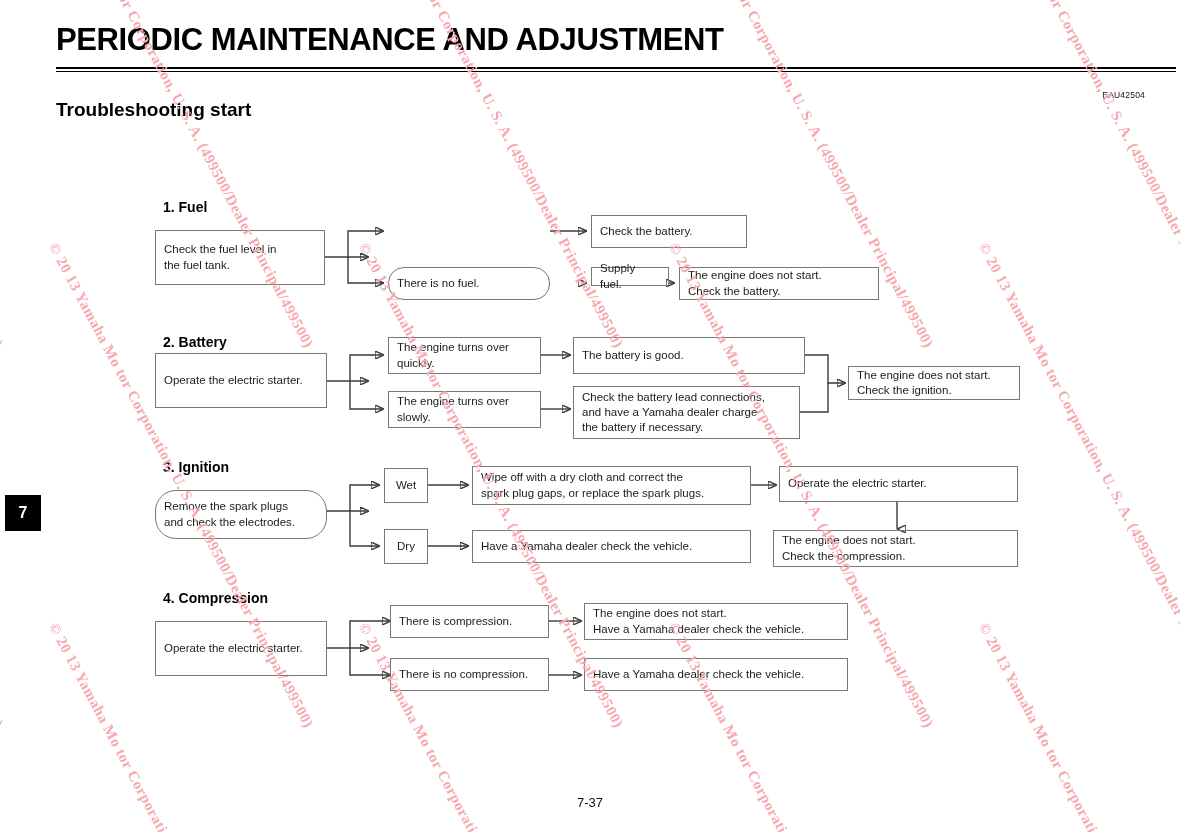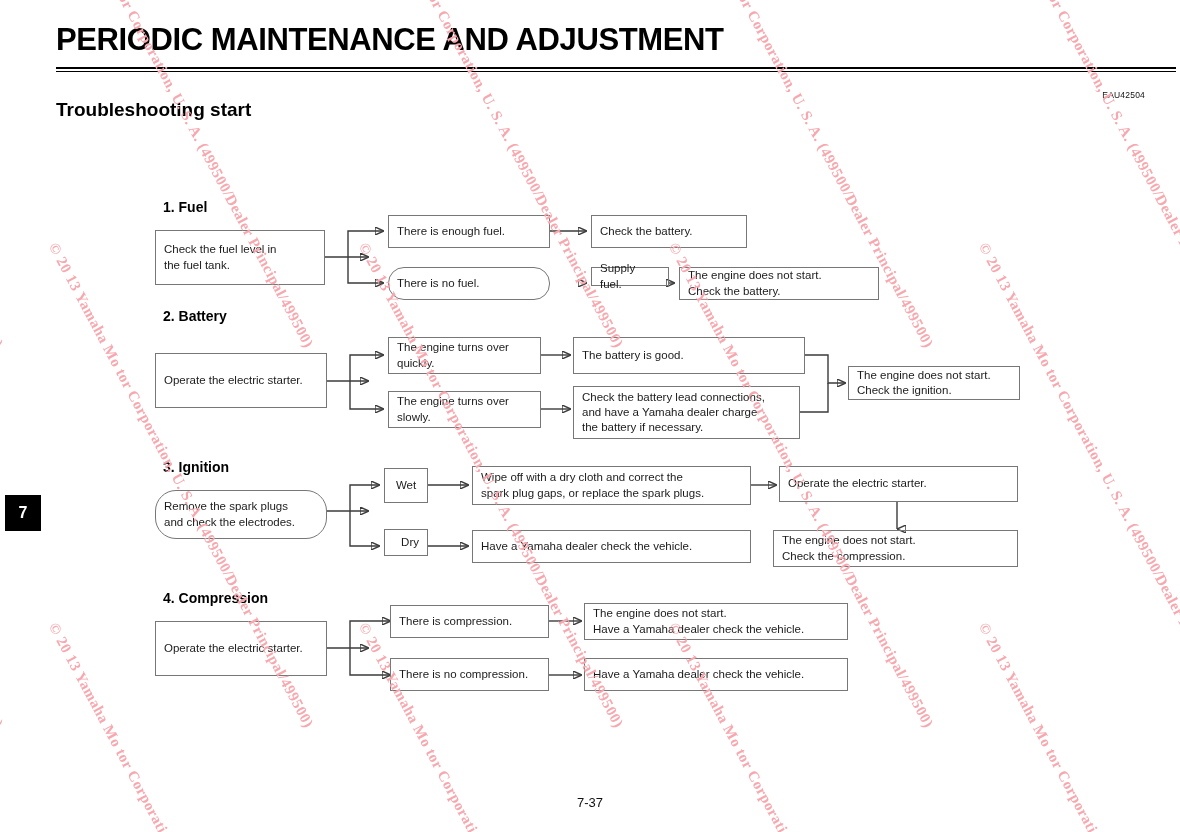--- a/index.html
+++ b/index.html
@@ -167,38 +167,35 @@
   <div class="code">EAU42504</div>
   <div class="h-sub">Troubleshooting start</div>
 
   <div class="chart">
 
     <div class="sec-title" style="left:163px; top:199px;">1. Fuel</div>
     <div class="box" style="left:155px; top:230px; width:170px; height:55px;">
       <span class="txt">Check the fuel level in
 the fuel tank.</span>
     </div>
-    <div class="box" style="left:388px; top:215px; width:162px; height:33px;">
-      <span class="txt">There is enough fuel.</span>
-    </div>
     <div class="box" style="left:388px; top:267px; width:162px; height:33px;border-radius:16px;">
       <span class="txt">There is no fuel.</span>
     </div>
     <div class="box" style="left:591px; top:215px; width:156px; height:33px;">
       <span class="txt">Check the battery.</span>
     </div>
     <div class="box" style="left:591px; top:267px; width:78px; height:19px;">
       <span class="txt">Supply fuel.</span>
     </div>
     <div class="box" style="left:679px; top:267px; width:200px; height:33px;">
       <span class="txt">The engine does not start.
 Check the battery.</span>
     </div>
 
-    <div class="sec-title" style="left:163px; top:308px;">2. Battery</div>
+    <div class="sec-title" style="left:163px; top:334px;">2. Battery</div>
     <div class="box" style="left:155px; top:353px; width:172px; height:55px;">
       <span class="txt">Operate the electric starter.</span>
     </div>
     <div class="box" style="left:388px; top:337px; width:153px; height:37px;">
       <span class="txt">The engine turns over
 quickly.</span>
     </div>
     <div class="box" style="left:388px; top:391px; width:153px; height:37px;">
       <span class="txt">The engine turns over
 slowly.</span>
@@ -217,21 +214,21 @@
     </div>
 
     <div class="sec-title" style="left:163px; top:459px;">3. Ignition</div>
     <div class="box" style="left:155px; top:490px; width:172px; height:49px;border-radius:21px;">
       <span class="txt">Remove the spark plugs
 and check the electrodes.</span>
     </div>
     <div class="box" style="left:384px; top:468px; width:44px; height:35px; justify-content:center;">
       <span class="txt">Wet</span>
     </div>
-    <div class="box" style="left:384px; top:529px; width:44px; height:27px; justify-content:flex-end;">
+    <div class="box" style="left:384px; top:529px; width:44px; height:35px; justify-content:center;">
       <span class="txt">Dry</span>
     </div>
     <div class="box" style="left:472px; top:466px; width:279px; height:39px;">
       <span class="txt">Wipe off with a dry cloth and correct the
 spark plug gaps, or replace the spark plugs.</span>
     </div>
     <div class="box" style="left:472px; top:530px; width:279px; height:33px;">
       <span class="txt">Have a Yamaha dealer check the vehicle.</span>
     </div>
     <div class="box" style="left:779px; top:466px; width:239px; height:36px;">

